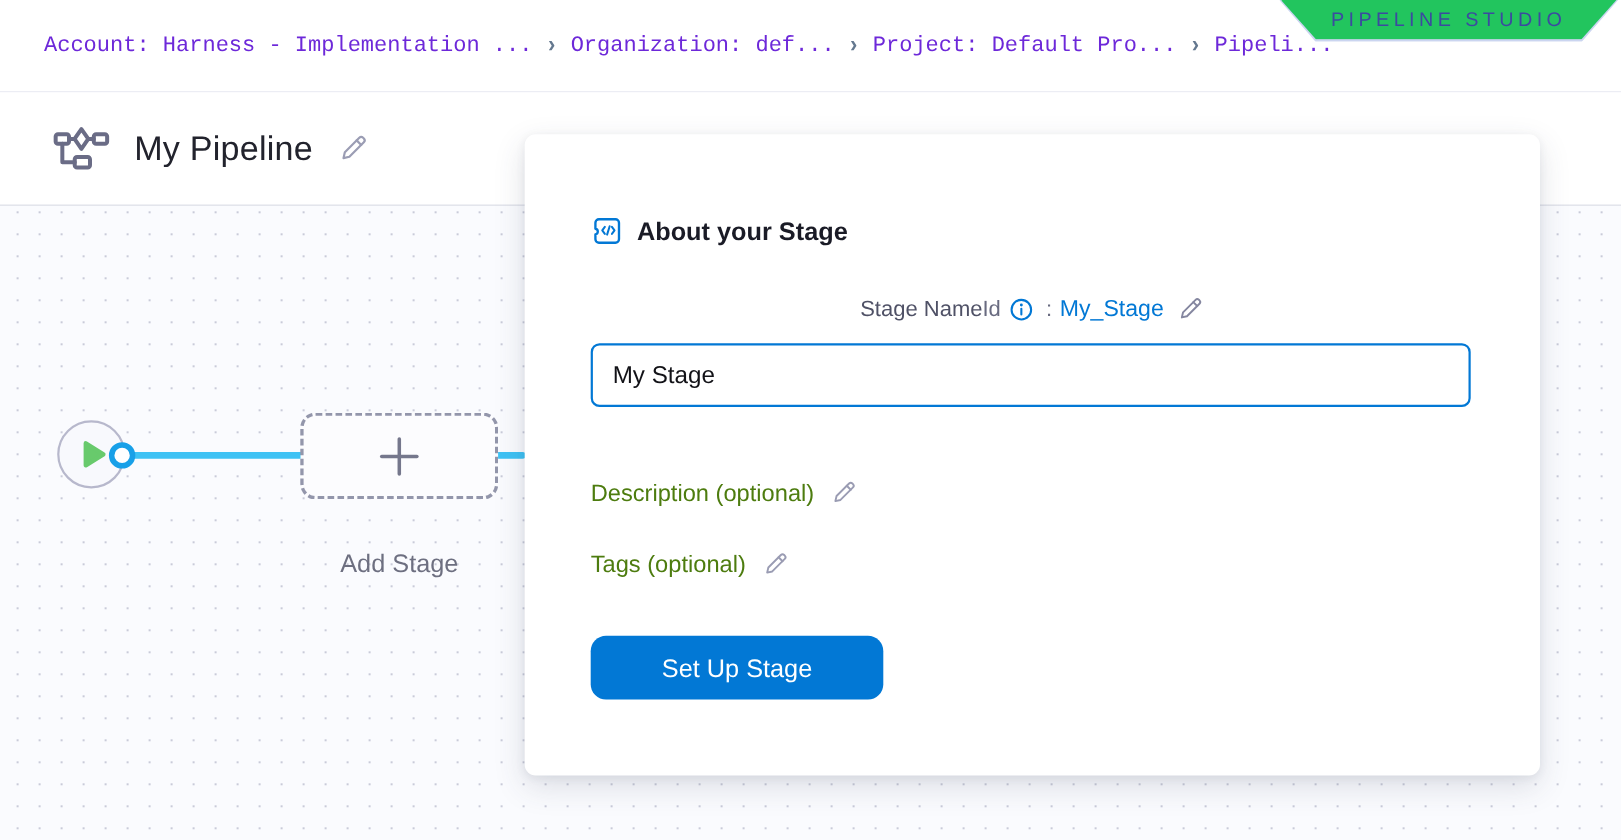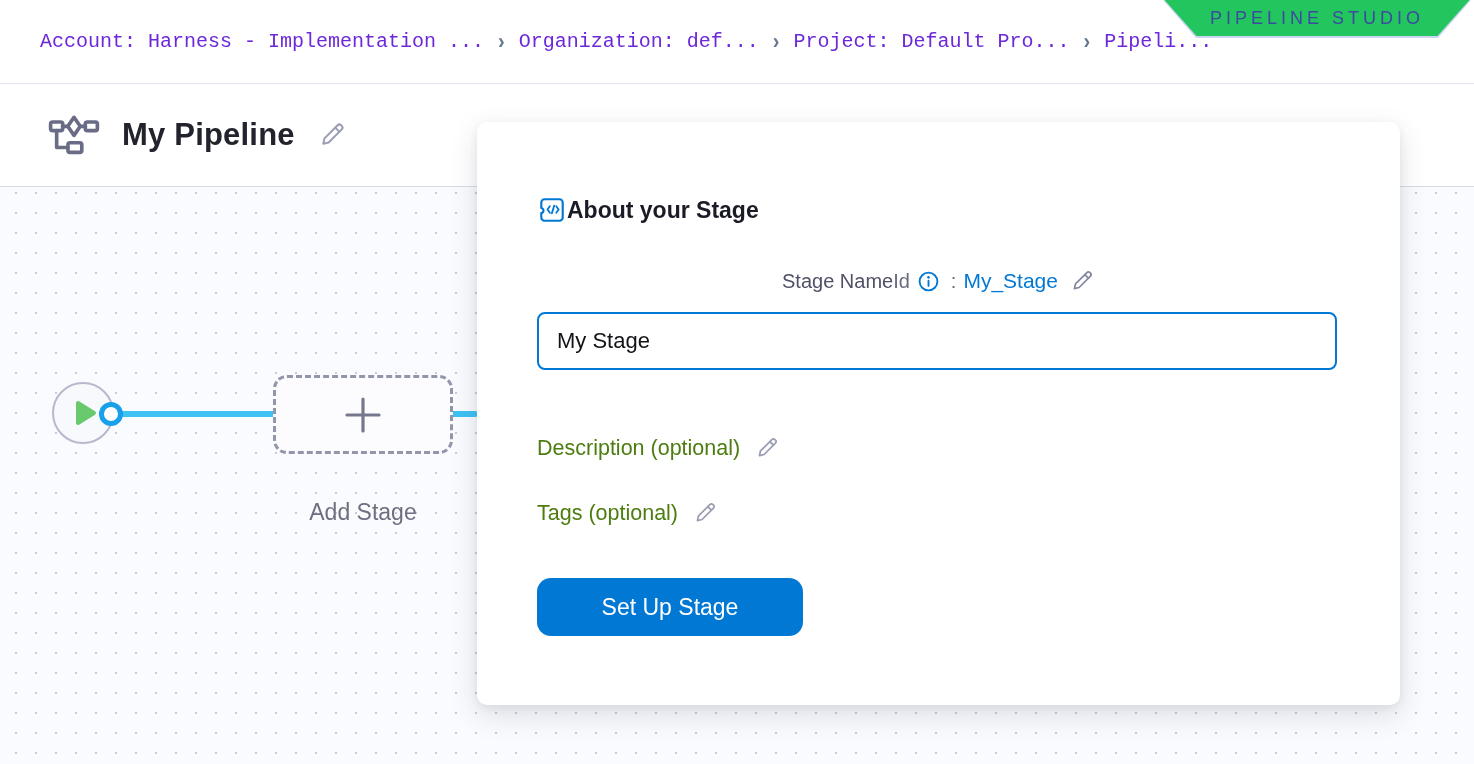--- a/index.html
+++ b/index.html
@@ -19,21 +19,21 @@
   .crumbs { display:flex; align-items:center; gap:14px; font-size:20px; }
   .crumb { color:#6d28d9; text-decoration:none; cursor:pointer; white-space:nowrap;font-family:Liberation Mono, monospace; }
   .crumb-sep { color:#64788f; font-size:20px; font-weight:700; transform:scaleY(1.1); }
 
   
   .titlebar {
     position:absolute; left:0; top:84px; width:1474px; height:103px;
     background:#ffffff; border-bottom:1px solid #d8dae4;
     display:flex; align-items:center; padding-left:48px; z-index:2;
   }
-  .page-title { font-size:31px; font-weight:700; color:#22232d; margin-left:22px; letter-spacing:.2px; }
+  .page-title { font-size:31px; font-weight:400; color:#22232d; margin-left:22px; letter-spacing:.2px; }
   .title-edit { margin-left:22px; cursor:pointer; display:flex; }
 
   
   .studio-badge {
     position:absolute; top:0; right:3px; width:308px; height:38px;
     background:#cbd5f0; z-index:10;
     clip-path:polygon(0 0, 100% 0, calc(100% - 33px) 100%, 33px 100%);
   }
   .studio-badge-inner {
     position:absolute; left:1.5px; right:1.5px; top:0; bottom:2px;
@@ -74,21 +74,21 @@
   }
 
   
   .panel {
     position:absolute; left:477px; top:122px; width:923px; height:583px;
     background:#ffffff; border-radius:10px; z-index:5;
     box-shadow:0 10px 28px rgba(52,60,88,0.15), 0 2px 8px rgba(52,60,88,0.08);
   }
   .panel-head {
     position:absolute; left:60px; top:73px;
-    display:flex; align-items:center; 
+    display:flex; align-items:center; gap:12px;
   }
   .panel-title { font-size:23px; font-weight:700; color:#1a1b26; }
   .label-row {
     position:absolute; left:60px; top:146px; width:803px;
     display:flex; align-items:center; justify-content:center;
   }
   .stage-name-label { font-size:20px; color:#4f5166; font-weight:500; }
   .id-group { display:flex; align-items:center; gap:7px; }
   .id-label { font-size:20px; color:#696b80; }
   .id-colon { font-size:20px; color:#696b80; margin-left:4px; }

